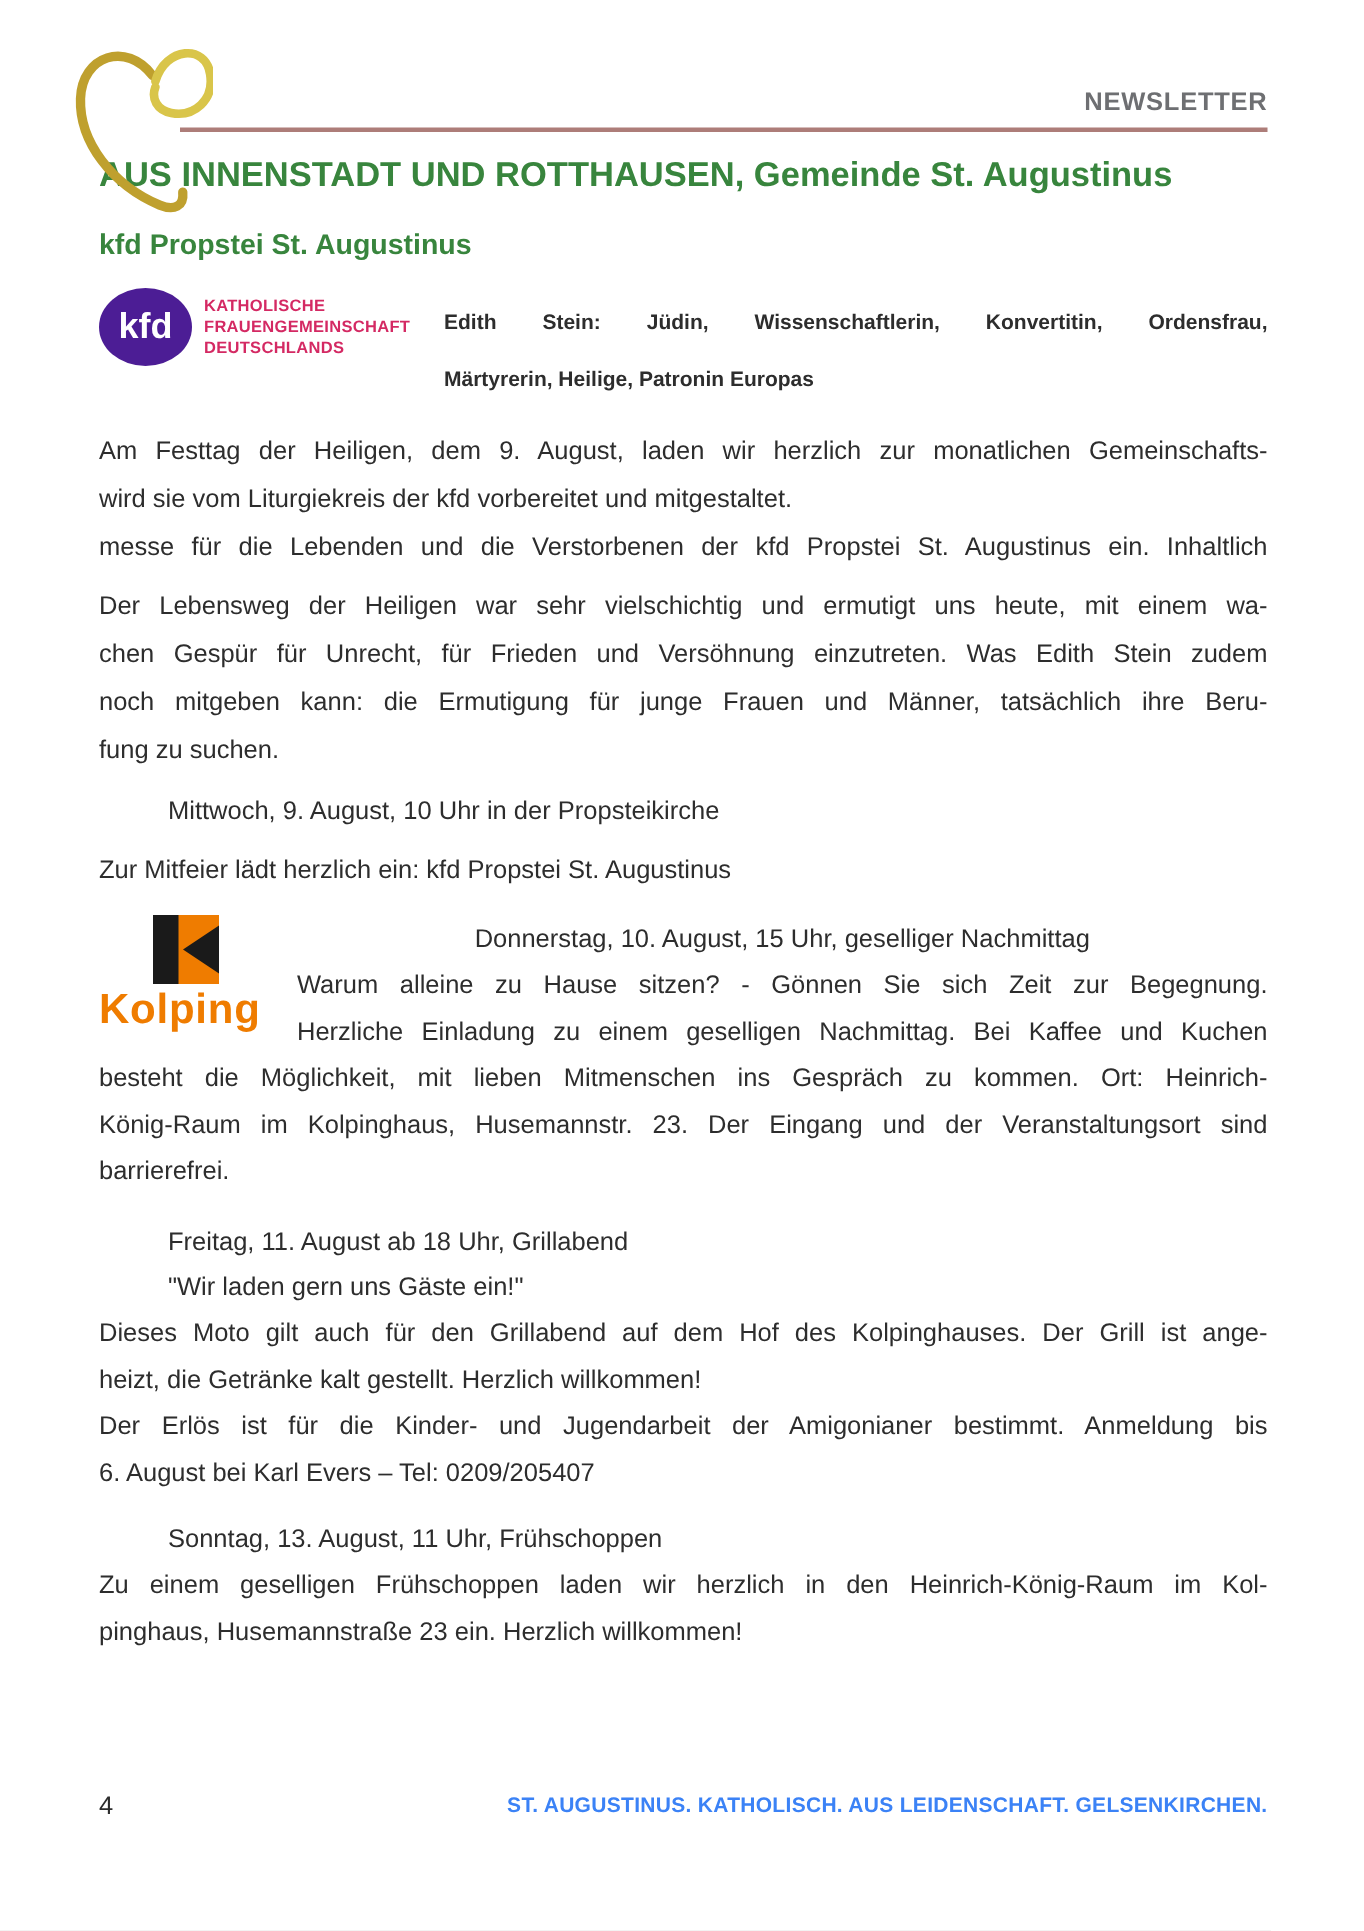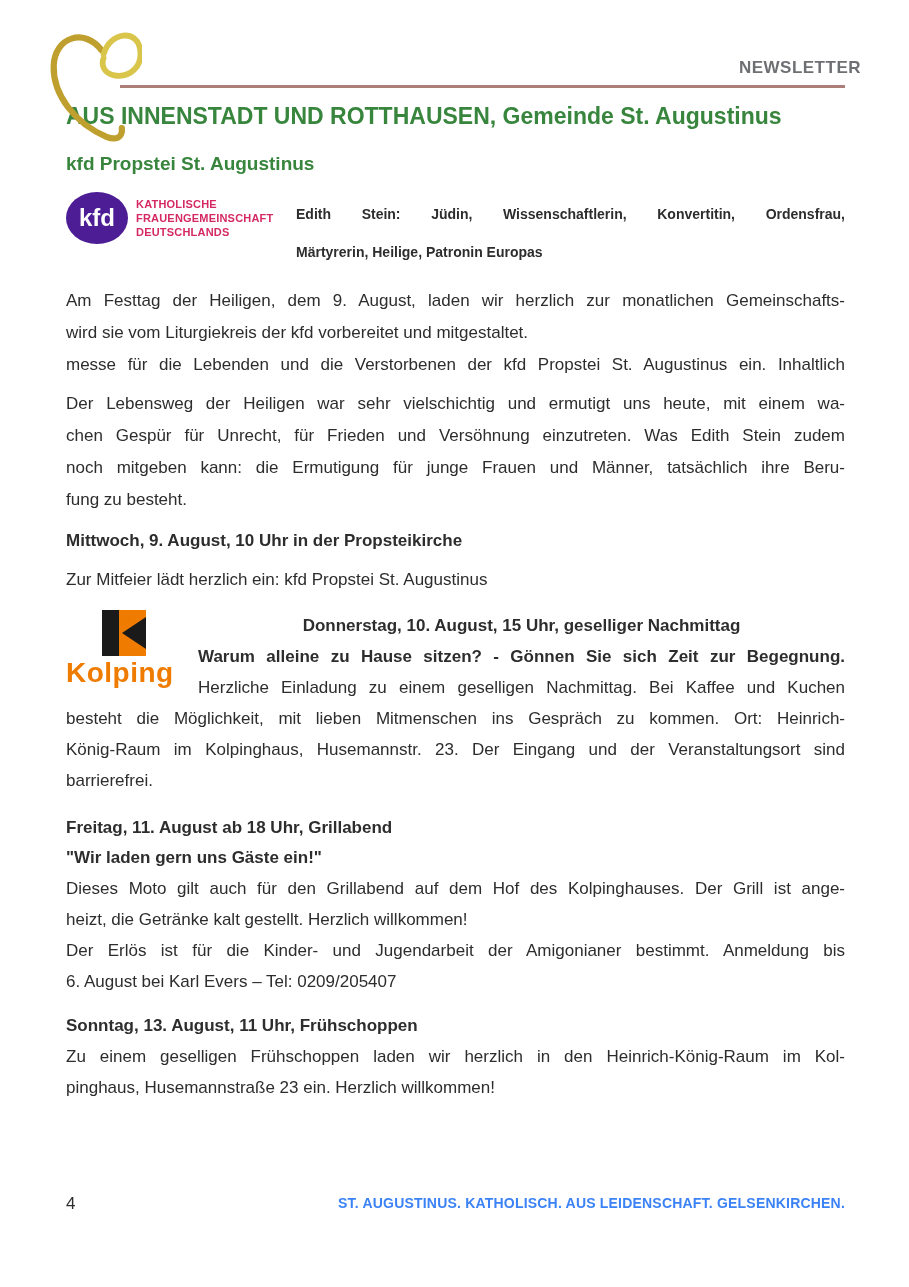--- a/index.html
+++ b/index.html
@@ -9,21 +9,21 @@
     background:#ffffff;
     font-family:"Liberation Sans", sans-serif;
     color:#2d2d2d;
     overflow:hidden;
     margin:0 auto;
   }
   
   .hdr{position:relative;height:88px;}
   .heart{position:absolute;left:46px;top:22px;}
   .newsletter{
-    position:absolute;right:48px;top:58px;
+    position:absolute;right:64px;top:58px;
     font-size:17px;font-weight:bold;color:#6e6f72;letter-spacing:.5px;
   }
   .hdr-rule{
     position:absolute;left:120px;right:64px;top:85px;height:3px;background:#ad7d79;
   }
   
   .col{margin:0 64px 0 66px;}
   .h1{
     margin-top:14px;font-size:23px;line-height:28px;font-weight:bold;color:#38853d;
   }
@@ -45,21 +45,21 @@
   }
   .edith{
     flex:1;font-weight:bold;font-size:14px;line-height:38px;padding-top:3px;
   }
   
   .para{font-size:17px;line-height:32px;}
   .pline{text-align:justify;text-align-last:justify;}
   .pline.last{text-align-last:left;}
   .p1{margin-top:14px;}
   .p2{margin-top:7px;}
-  .bold-line{font-weight:bold;font-size:17px;line-height:32px;}
+  .bold-line{font-weight:normal;font-size:17px;line-height:32px;margin-left:46px;}
   .mittwoch{margin-top:9px;}
   .zur{font-size:17px;line-height:32px;margin-top:7px;}
   
   .kolping-block{margin-top:14px;}
   .kolping-block .event-title{line-height:31px;text-align:center;}
   .kolping-block .para{line-height:31px;}
   .kolping-block .bold-line{line-height:31px;}
   .kolping-logo{
     float:left;width:132px;height:90px;
   }
@@ -117,21 +117,21 @@
 
     <div class="para p1">
         <div class="pline">Am Festtag der Heiligen, dem 9. August, laden wir herzlich zur monatlichen Gemeinschafts-</div>
         <div class="pline last">wird sie vom Liturgiekreis der kfd vorbereitet und mitgestaltet.</div>
         <div class="pline">messe für die Lebenden und die Verstorbenen der kfd Propstei St. Augustinus ein. Inhaltlich</div>
       </div>
     <div class="para p2">
         <div class="pline">Der Lebensweg der Heiligen war sehr vielschichtig und ermutigt uns heute, mit einem wa-</div>
         <div class="pline">chen Gespür für Unrecht, für Frieden und Versöhnung einzutreten. Was Edith Stein zudem</div>
         <div class="pline">noch mitgeben kann: die Ermutigung für junge Frauen und Männer, tatsächlich ihre Beru-</div>
-        <div class="pline last">fung zu besteht.</div>
+        <div class="pline last">fung zu suchen.</div>
       </div>
 
     <div class="bold-line mittwoch">Mittwoch, 9. August, 10 Uhr in der Propsteikirche</div>
     <div class="zur">Zur Mitfeier lädt herzlich ein: kfd Propstei St. Augustinus</div>
 
 
     <div class="kolping-block">
       <div class="kolping-logo">
         <svg class="kolping-emblem" width="44" height="46" viewBox="0 0 44 46">
           <rect x="0" y="0" width="44" height="46" fill="#ef7c00"></rect>

